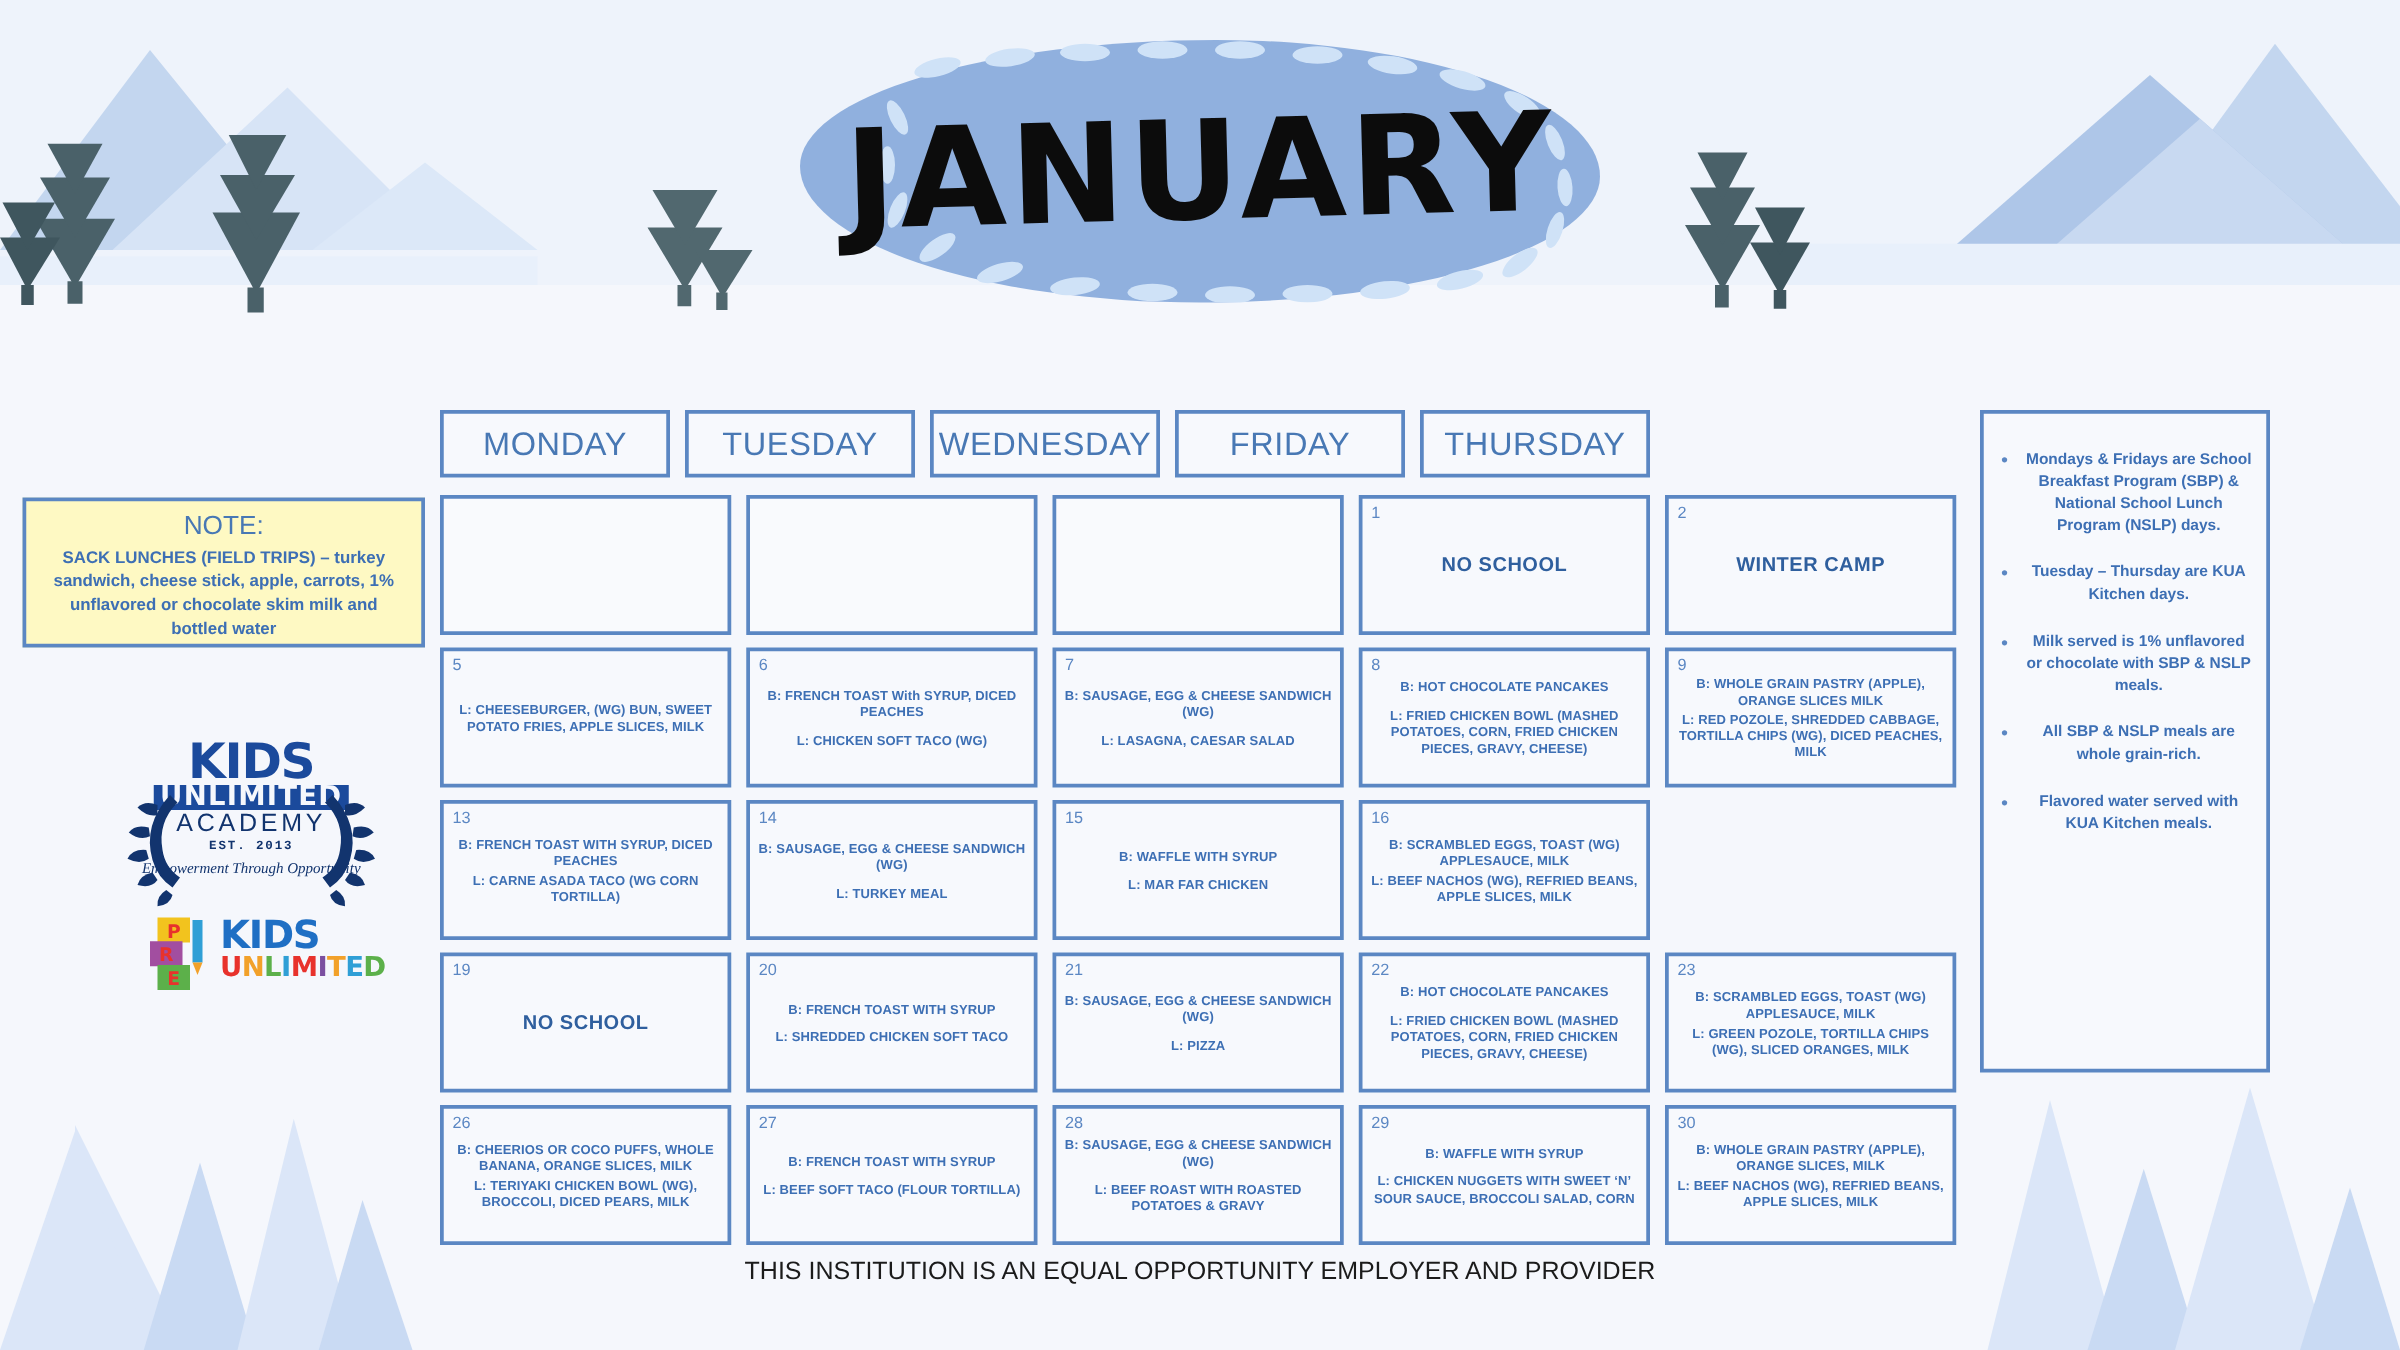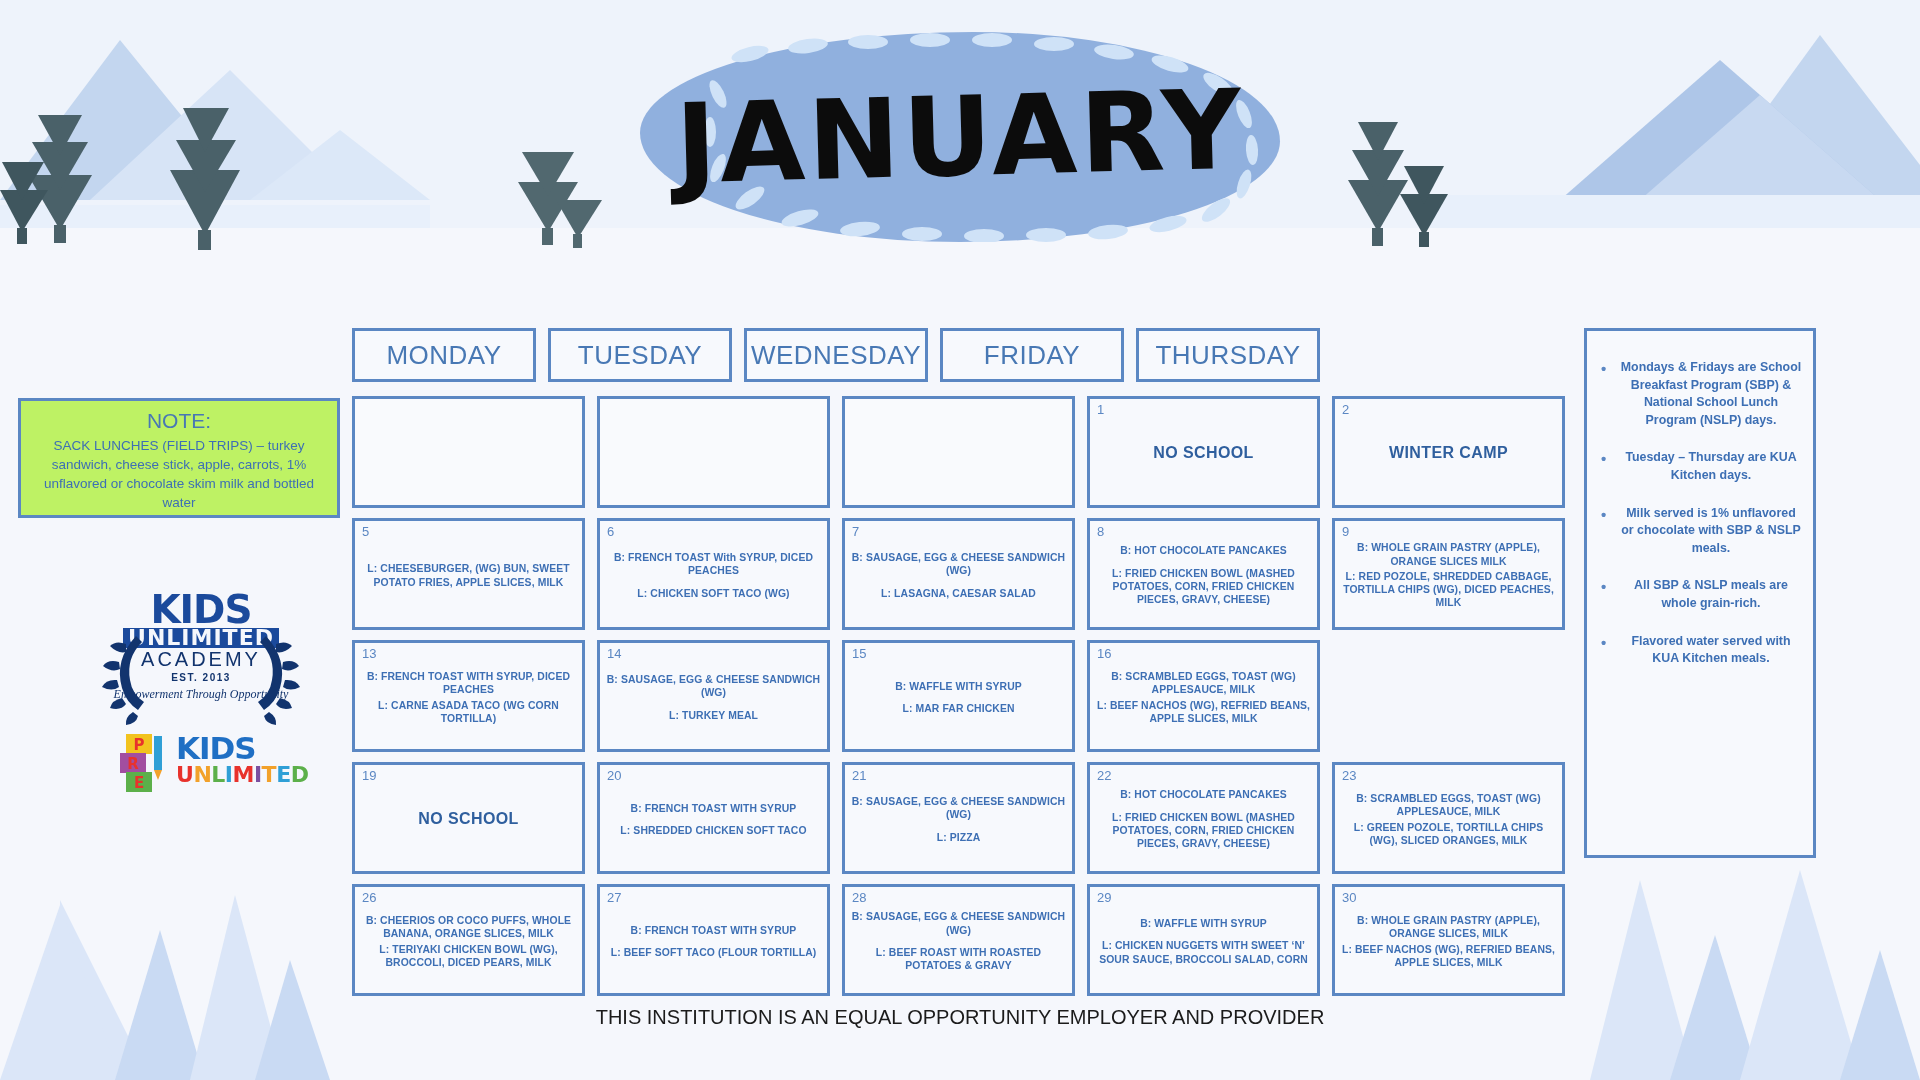--- a/index.html
+++ b/index.html
@@ -82,27 +82,27 @@
   .special {
     font-size: 16px; font-weight: 700; color: #2f5f9e;
     letter-spacing: .4px;
   }
 
   
   .note-box {
     position: absolute; left: 18px; top: 398px;
     width: 322px; height: 120px;
     border: 3px solid #5b87c3;
-    background: #bef264;
+    background: #fef9c3;
     padding: 8px 12px;
     text-align: center;
   }
   .note-title { font-size: 21px; color: #4878b4; margin-bottom: 3px; }
   .note-text {
-    font-size: 13.5px; font-weight: 400; color: #3d6fb4; line-height: 1.42;
+    font-size: 13.5px; font-weight: 700; color: #3d6fb4; line-height: 1.42;
   }
 
   
   .info-box {
     position: absolute; left: 1584px; top: 328px;
     width: 232px; height: 530px;
     border: 3px solid #5b87c3;
     background: #f7f9fd;
     padding: 28px 10px 26px 10px;
   }
@@ -133,21 +133,21 @@
   .kua-unl {
     font-size: 22px; letter-spacing: 1px;
     background: #1b4a9c; color: #f5f7fc;
     display: inline-block; padding: 0 5px;
   }
   .kua-acad {
     font-size: 20px; letter-spacing: 3px; color: #12346e; font-weight: 400;
   }
   .kua-est {
     font-size: 10px; letter-spacing: 1.5px; color: #12346e;
-    font-family: Liberation Sans, sans-serif; font-weight: 700;
+    font-family: Liberation Mono, monospace; font-weight: 700;
     margin-top: 1px;
   }
   .kua-tag {
     font-family: "Liberation Serif", serif; font-style: italic;
     font-size: 12px; color: #12346e; margin-top: 4px;
   }
   .laurel { position: absolute; left: 0; top: 26px; }
 
   .logo-pre {
     position: absolute; left: 116px; top: 730px;

